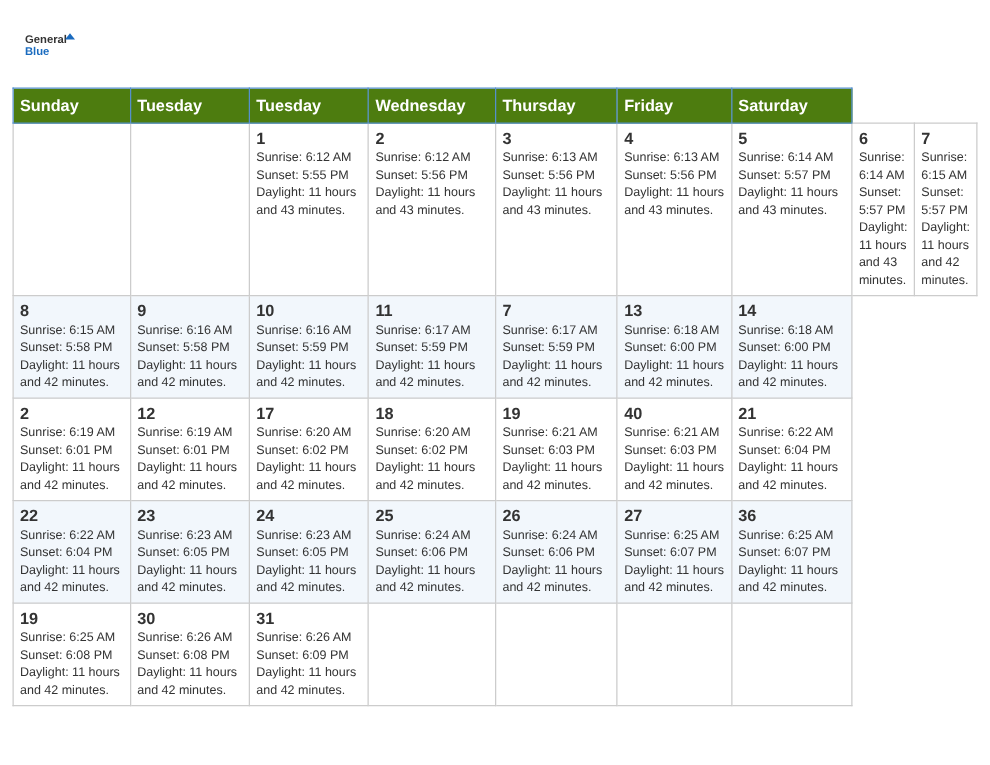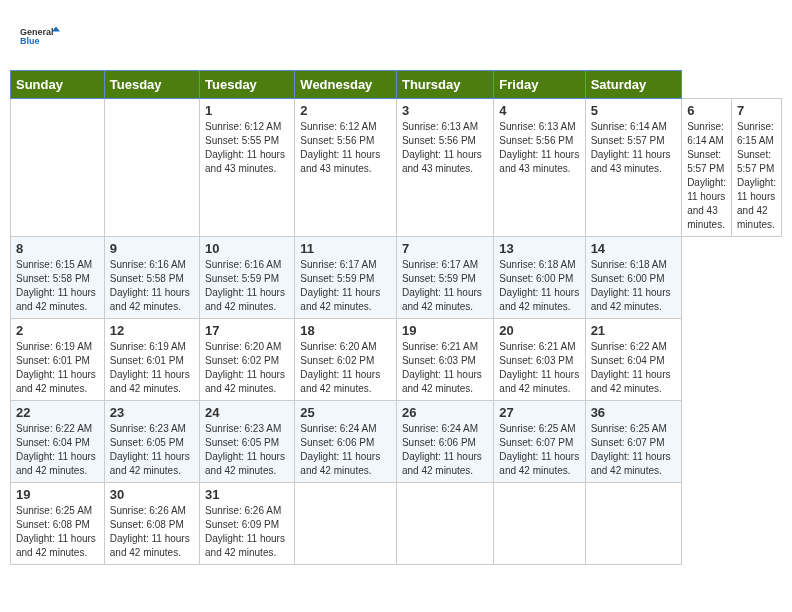--- a/index.html
+++ b/index.html
@@ -259,21 +259,21 @@
       </td>
         <td>
         <span class="day-number">19</span>
         <div class="day-info">
           Sunrise: 6:21 AM<br>
           Sunset: 6:03 PM<br>
           Daylight: 11 hours and 42 minutes.
         </div>
       </td>
         <td>
-        <span class="day-number">20</span>
+        <span class="day-number">40</span>
         <div class="day-info">
           Sunrise: 6:21 AM<br>
           Sunset: 6:03 PM<br>
           Daylight: 11 hours and 42 minutes.
         </div>
       </td>
         <td>
         <span class="day-number">21</span>
         <div class="day-info">
           Sunrise: 6:22 AM<br>

